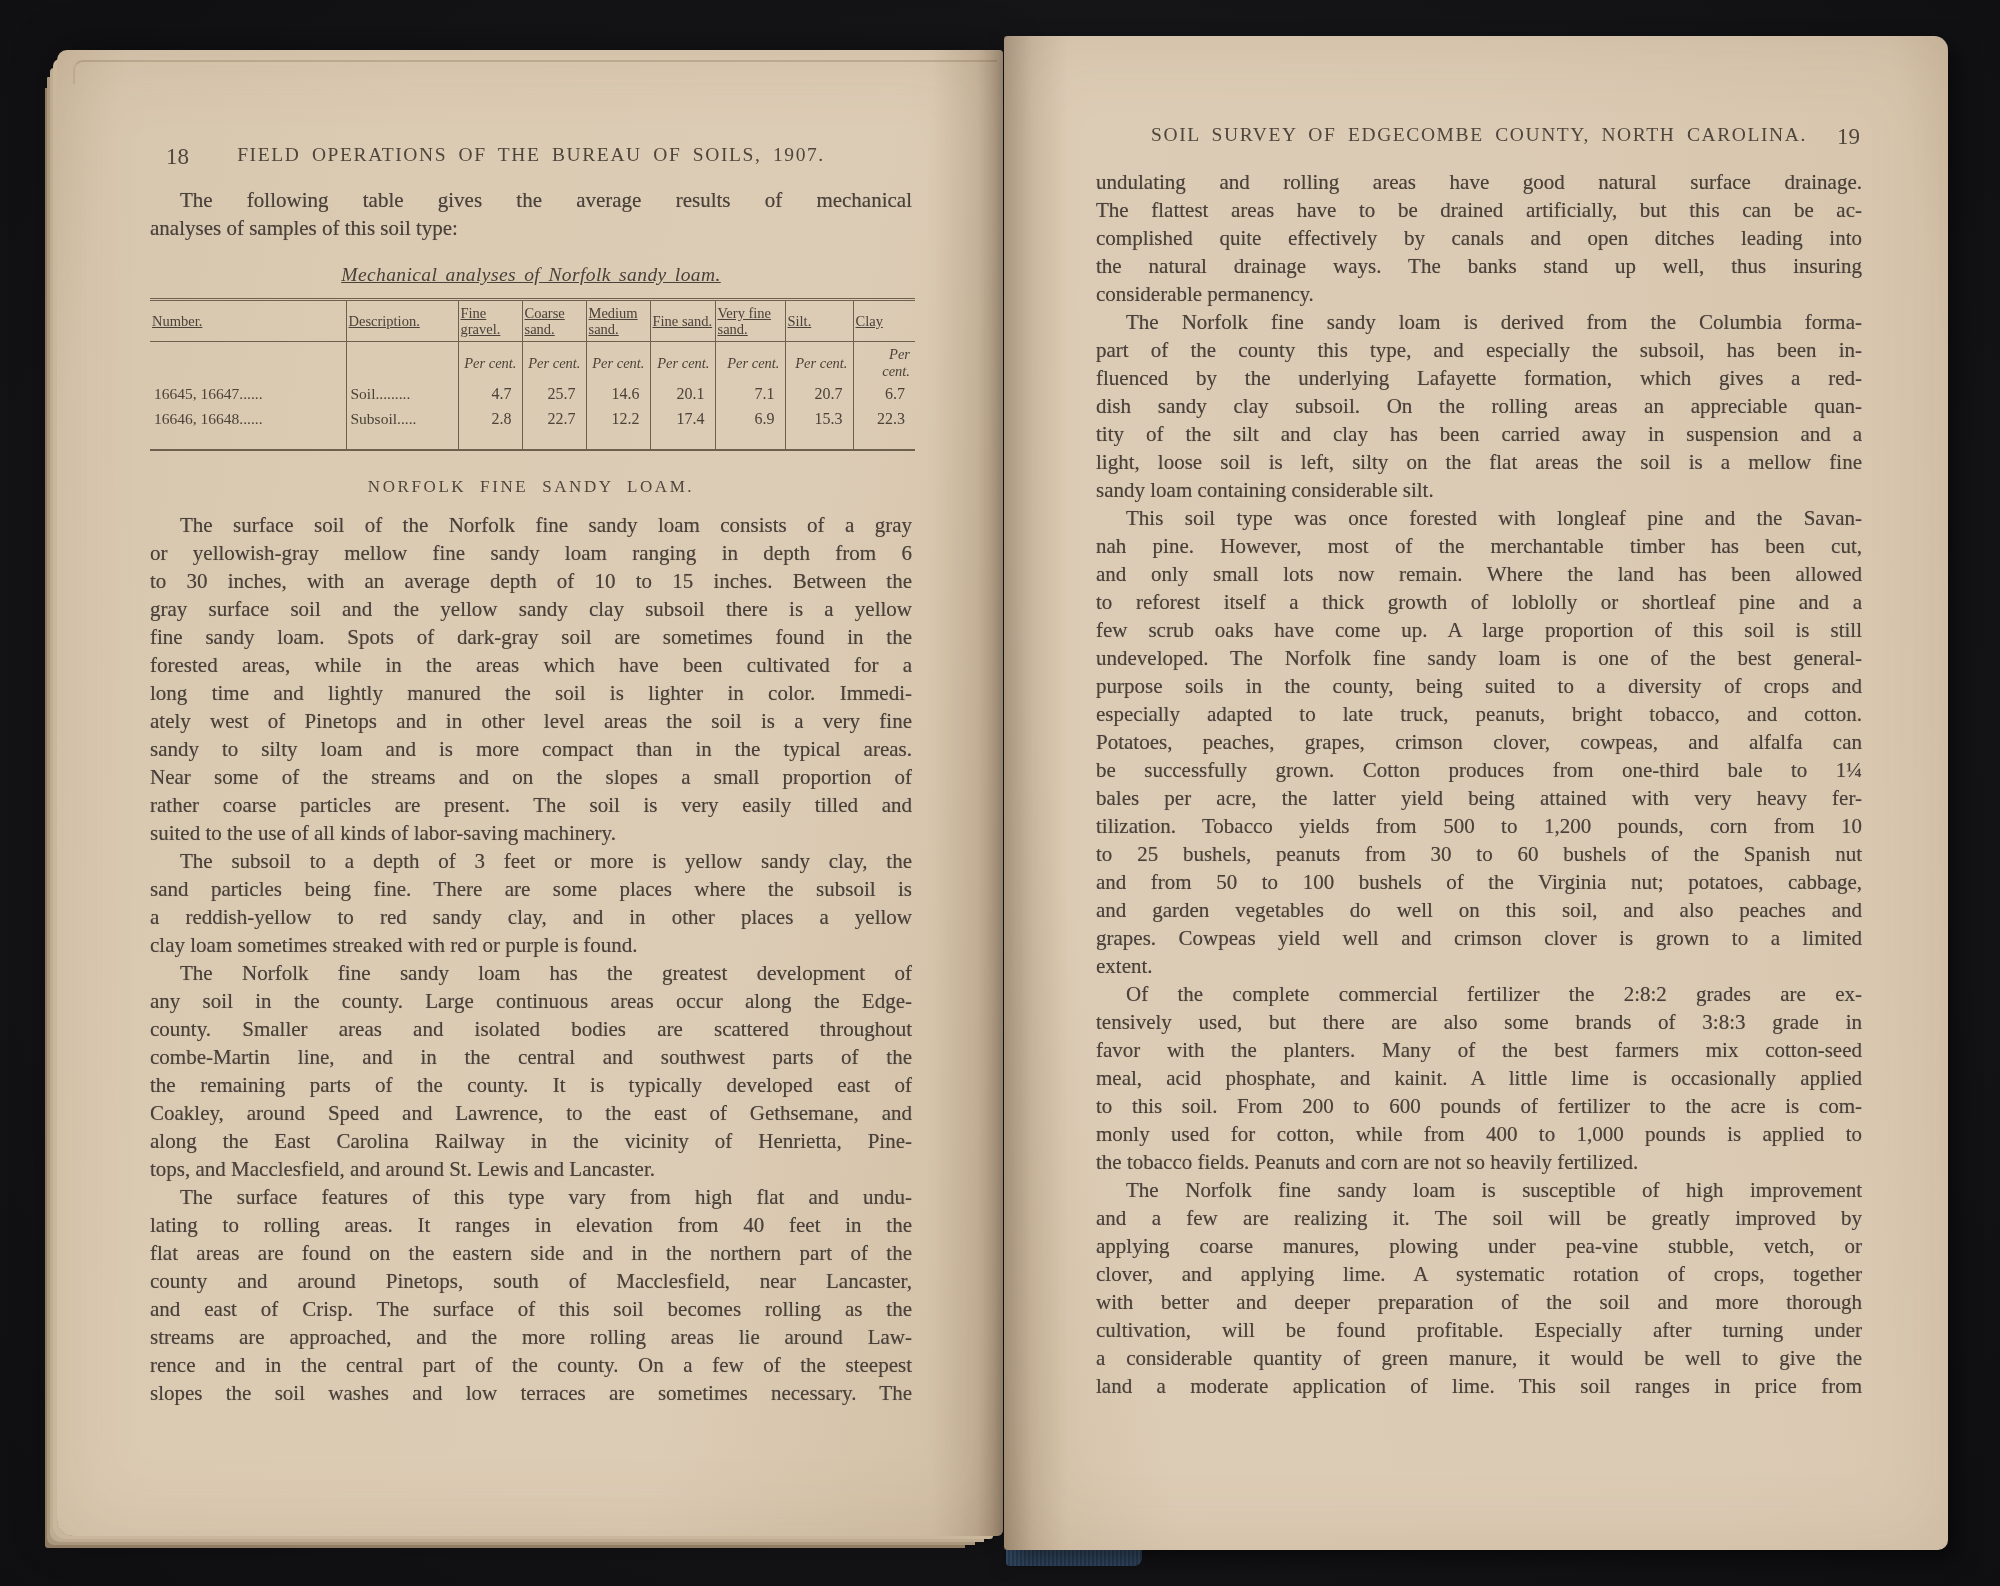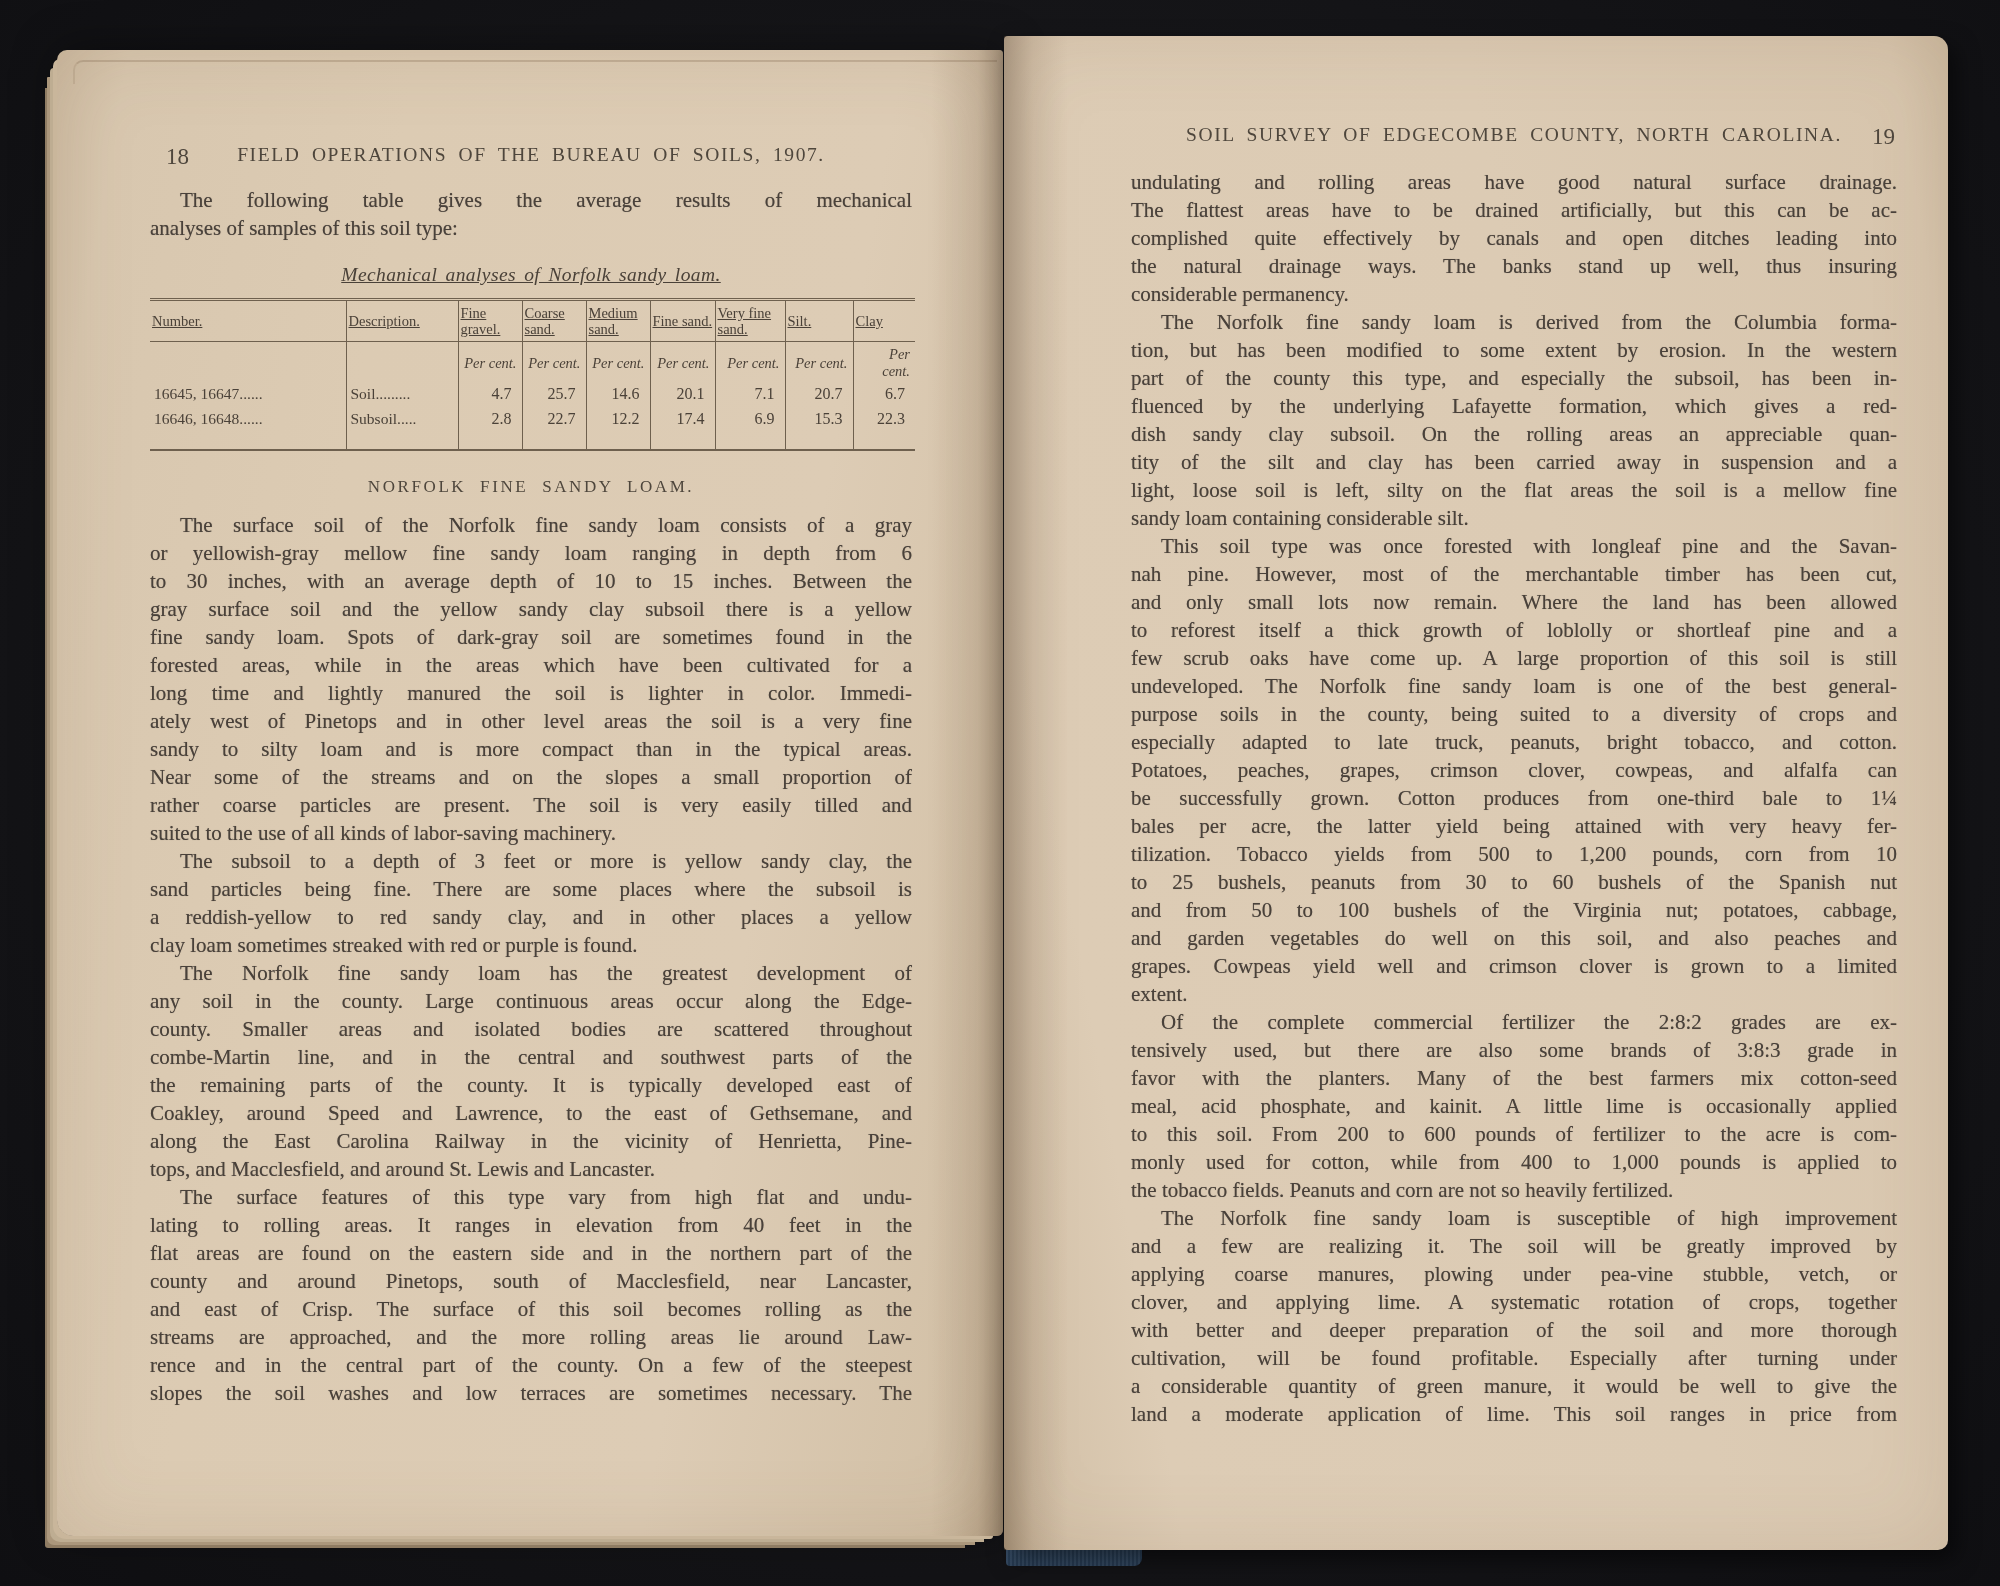--- a/index.html
+++ b/index.html
@@ -43,21 +43,21 @@
     pointer-events:none;
   }
   .cloth {
     position:absolute; z-index:1; left:1006px; top:1520px; width:136px; height:46px;
     background:
       repeating-linear-gradient(90deg, rgba(255,255,255,.05) 0 2px, rgba(0,0,0,.08) 2px 4px),
       linear-gradient(#3c5a77, #2a405a);
     border-radius:2px 2px 8px 4px;
   }
   .content-left  { position:absolute; left:93px; top:0; width:762px; }
-  .content-right { position:absolute; left:92px; top:0; width:766px;margin-left:35px; }
+  .content-right { position:absolute; left:92px; top:0; width:766px; }
   .head-row { position:relative; height:30px; text-align:center;
     font-size:19.5px; letter-spacing:1.6px; word-spacing:5px; color:#4e463c; }
   .head-row.hl { margin-top:94px; }
   .head-row.hr { margin-top:88px; }
   .pgnum { position:absolute; top:0; font-size:23px; letter-spacing:0; word-spacing:0; }
   .pgnum.l { left:16px; } .pgnum.r { right:2px; }
   .body { margin-top:12px; }
   .body-main { margin-top:14px; }
   .pline {
     line-height:28px; font-size:21px; color:#49413a;
@@ -228,21 +228,20 @@
       <div class="body-main" id="right-body">
           <div>
             <div class="pline">undulating and rolling areas have good natural surface drainage.</div>
             <div class="pline">The flattest areas have to be drained artificially, but this can be ac-</div>
             <div class="pline">complished quite effectively by canals and open ditches leading into</div>
             <div class="pline">the natural drainage ways.  The banks stand up well, thus insuring</div>
             <div class="pline lastline">considerable permanency.</div>
           </div>
           <div>
             <div class="pline indent">The Norfolk fine sandy loam is derived from the Columbia forma-</div>
-            <div class="pline">tion, but has been modified to some extent by erosion.  In the western</div>
             <div class="pline">part of the county this type, and especially the subsoil, has been in-</div>
             <div class="pline">fluenced by the underlying Lafayette formation, which gives a red-</div>
             <div class="pline">dish sandy clay subsoil.  On the rolling areas an appreciable quan-</div>
             <div class="pline">tity of the silt and clay has been carried away in suspension and a</div>
             <div class="pline">light, loose soil is left, silty on the flat areas the soil is a mellow fine</div>
             <div class="pline lastline">sandy loam containing considerable silt.</div>
           </div>
           <div>
             <div class="pline indent">This soil type was once forested with longleaf pine and the Savan-</div>
             <div class="pline">nah pine.  However, most of the merchantable timber has been cut,</div>

